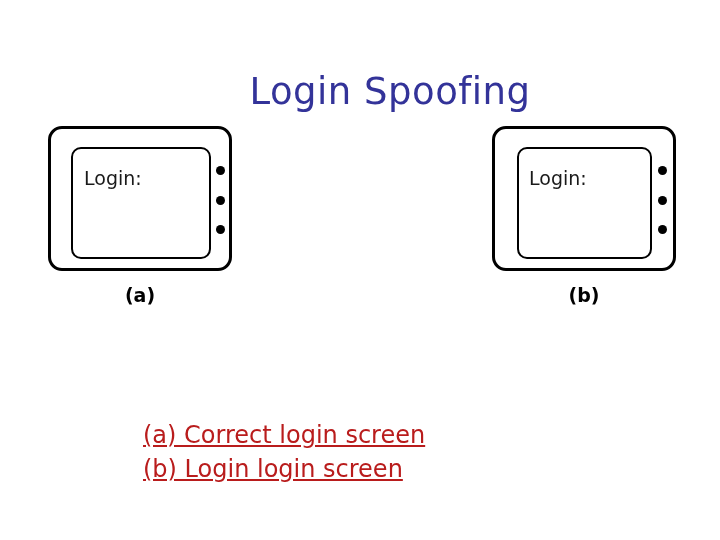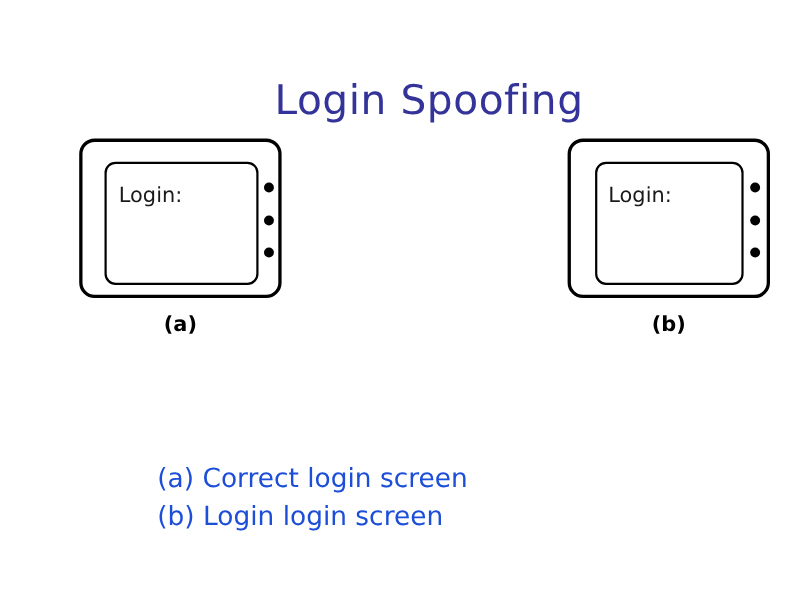--- a/index.html
+++ b/index.html
@@ -28,21 +28,20 @@
     font-weight: 400;
     letter-spacing: 0.5px;
     color: #333399;
     white-space: nowrap;
     margin-left: 30px;
   }
 
   
   .figure {
     position: absolute;
-    margin-left: 24px;
   }
   .monitor-outer {
     position: absolute;
     left: 0;
     top: 0;
     box-sizing: border-box;
     border: 3px solid #000000;
     border-radius: 14px;
     background: #ffffff;
   }
@@ -100,23 +99,24 @@
   
   #caption-block {
     position: absolute;
     left: 143px;
     top: 418px;
     width: 430px;
   }
   .caption-line {
     font-family: "DejaVu Sans", sans-serif;
     font-size: 24px;
-    color: #1d4ed8;
+    color: #b91c1c;
     line-height: 34px;
     white-space: nowrap;
+    text-decoration: underline;
   }
 </style>
 </head>
 <body>
 
 <div id="canvas">
 
   <div id="slide-title">Login Spoofing</div>
 
   <div id="figure-a" class="figure">

